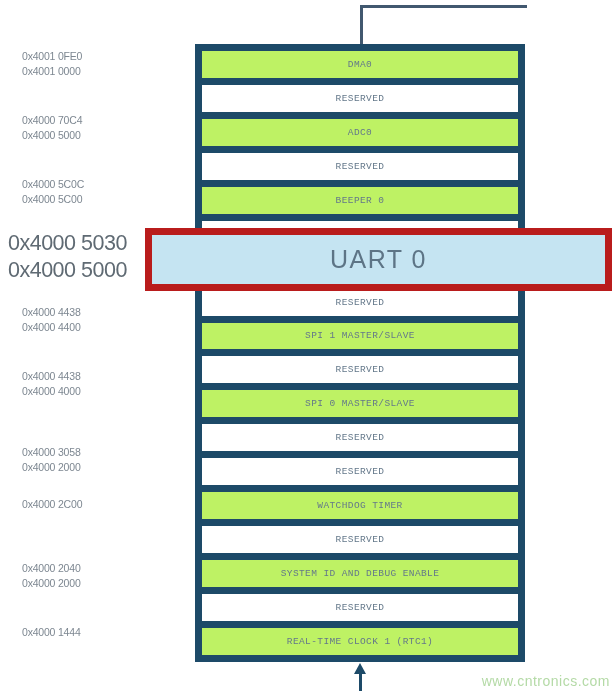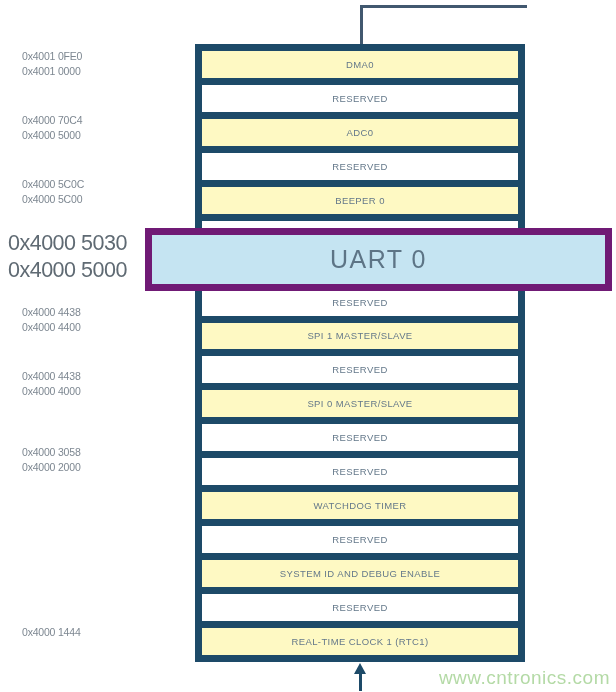--- a/index.html
+++ b/index.html
@@ -16,35 +16,35 @@
   .memory-block {
     position:absolute; left:195px; top:44px; width:330px; height:618px;
     background:#1d4a68; box-sizing:border-box; padding:7px;
     display:flex; flex-direction:column; gap:7px;
   }
   .row {
     flex:1; display:flex; align-items:center; justify-content:center;
     font-size:9.5px; letter-spacing:0.4px; color:#64788a; text-transform:uppercase;
     white-space:nowrap;
   }
-  .row.peripheral { background:#fef9c3; }
-  .row.reserved  { background:#ffffff; }
+  .row.peripheral { background:#bef264;font-family:Liberation Mono, monospace; }
+  .row.reserved  { background:#ffffff;font-family:Liberation Mono, monospace; }
 
   
   .addr-label {
     position:absolute; right:444px; width:150px; text-align:left;
     font-size:10.5px; line-height:15px; color:#7d8791; letter-spacing:-0.2px;
     white-space:nowrap;
   }
   .addr-label span { display:block; }
 
   
   .uart-overlay {
     position:absolute; left:145px; top:228px; width:467px; height:63px;
-    box-sizing:border-box; background:#c5e4f2; border:7px solid #701a75;
+    box-sizing:border-box; background:#c5e4f2; border:7px solid #b91c1c;
     display:flex; align-items:center; justify-content:center;
     font-size:25px; color:#5d7486; letter-spacing:1.5px; z-index:5;
   }
   .uart-addr {
     position:absolute; left:8px; top:230px; width:134px; z-index:6;
     font-size:21.5px; line-height:27px; color:#5f6a73; letter-spacing:-0.5px;
     white-space:nowrap;
   }
   .uart-addr span { display:block; }
 
@@ -52,21 +52,21 @@
   .arrow-stem { position:absolute; left:359px; top:673px; width:3px; height:18px; background:#1d4a68; }
   .arrow-head {
     position:absolute; left:354px; top:663px; width:0; height:0;
     border-left:6px solid transparent; border-right:6px solid transparent;
     border-bottom:11px solid #1d4a68;
   }
 
   
   .watermark {
     position:absolute; right:6px; bottom:3px;
-    font-size:19px; color:#b4daa6; letter-spacing:0.5px;
+    font-size:14px; color:#b4daa6; letter-spacing:0.5px;
   }
 </style>
 </head>
 <body>
 
 <div class="canvas">
 
   <div class="connector-v"></div>
   <div class="connector-h"></div>
 
@@ -109,20 +109,25 @@
   </div>
   <div class="addr-label" style="top:369px">
     <span>0x4000 4438</span>
     <span>0x4000 4000</span>
   </div>
   <div class="addr-label" style="top:445px">
     <span>0x4000 3058</span>
     <span>0x4000 2000</span>
   </div>
   <div class="addr-label" style="top:497px">
+    <span>0x4000 2C00</span>
+  </div>
+  <div class="addr-label" style="top:561px">
+    <span>0x4000 2040</span>
+    <span>0x4000 2000</span>
   </div>
   <div class="addr-label" style="top:625px">
     <span>0x4000 1444</span>
   </div>
 
   <div class="uart-addr">
     <span>0x4000 5030</span>
     <span>0x4000 5000</span>
   </div>
   <div class="uart-overlay">UART 0</div>

